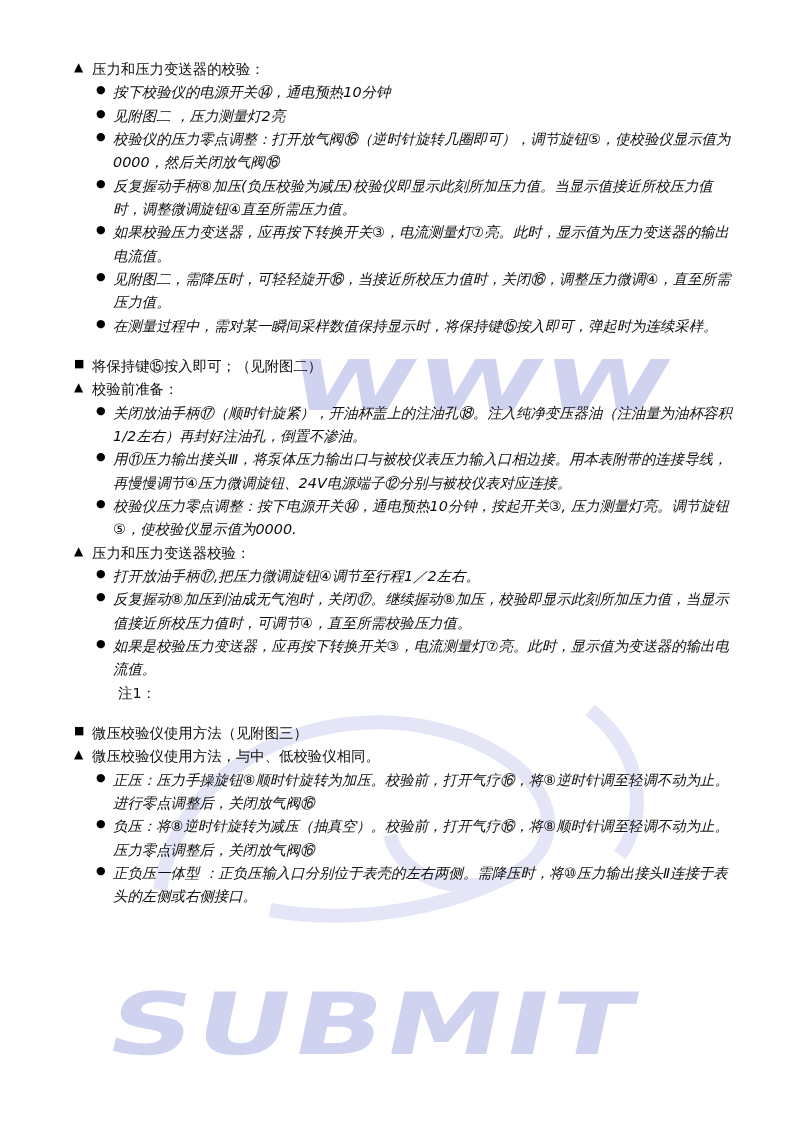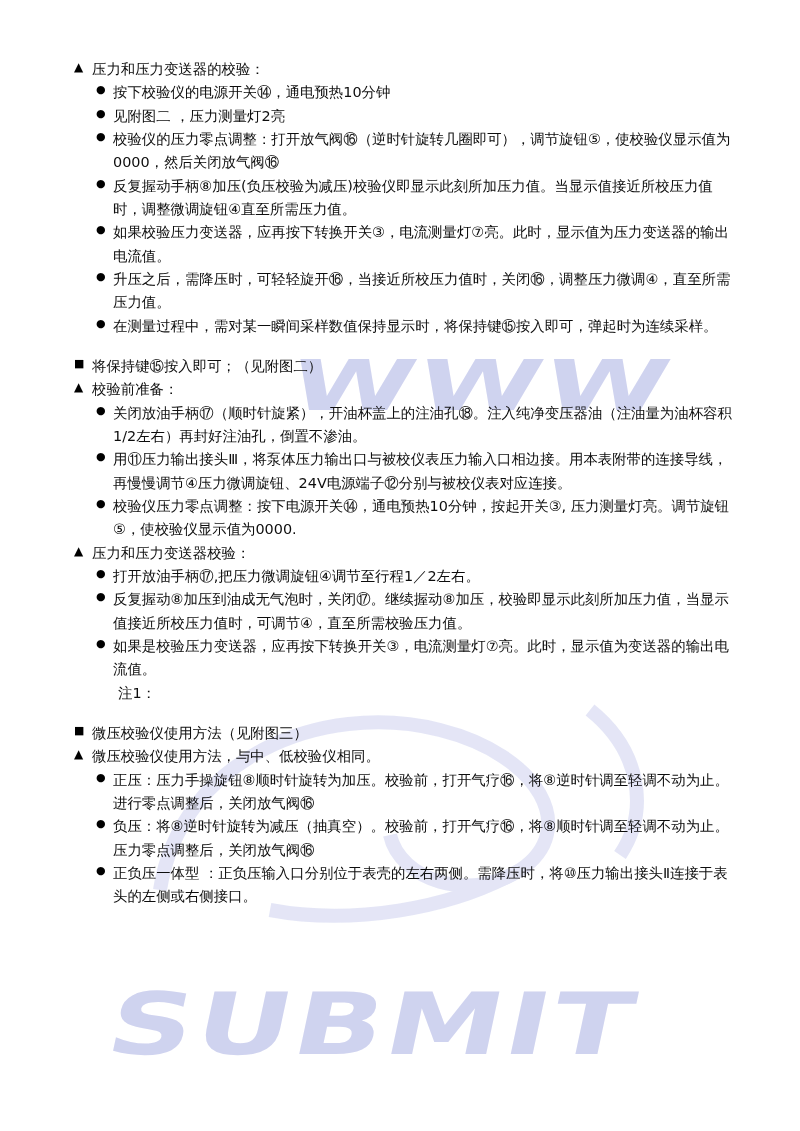--- a/index.html
+++ b/index.html
@@ -105,20 +105,21 @@
   .lvl2 > .marker {
     width: 17px;
     font-size: 11px;
   }
   .txt {
     flex: 1 1 auto;
     text-indent: 0;
   }
   .lvl2 .txt {
     text-indent: 0;
+    font-style: italic;
   }
   
   .note {
     padding-left: 44px;
     display: flex;
     align-items: flex-start;
     gap: 6px;
   }
   .note .nlabel {
     flex: 0 0 auto;
@@ -173,21 +174,21 @@
       <div class="line lvl2">
         <span class="marker">●</span>
         <span class="txt">反复握动手柄⑧加压(负压校验为减压)校验仪即显示此刻所加压力值。当显示值接近所校压力值时，调整微调旋钮④直至所需压力值。</span>
       </div>
       <div class="line lvl2">
         <span class="marker">●</span>
         <span class="txt">如果校验压力变送器，应再按下转换开关③，电流测量灯⑦亮。此时，显示值为压力变送器的输出电流值。</span>
       </div>
       <div class="line lvl2">
         <span class="marker">●</span>
-        <span class="txt">升压之后，需降压时，可轻轻旋开⑯，当接近所校压力值时，关闭⑯，调整压力微调④，直至所需压力值。</span>
+        <span class="txt">见附图二，需降压时，可轻轻旋开⑯，当接近所校压力值时，关闭⑯，调整压力微调④，直至所需压力值。</span>
       </div>
       <div class="line lvl2">
         <span class="marker">●</span>
         <span class="txt">在测量过程中，需对某一瞬间采样数值保持显示时，将保持键⑮按入即可，弹起时为连续采样。</span>
       </div>
     </div>
 
     <div class="gap"></div>
 
     <div class="blk">

